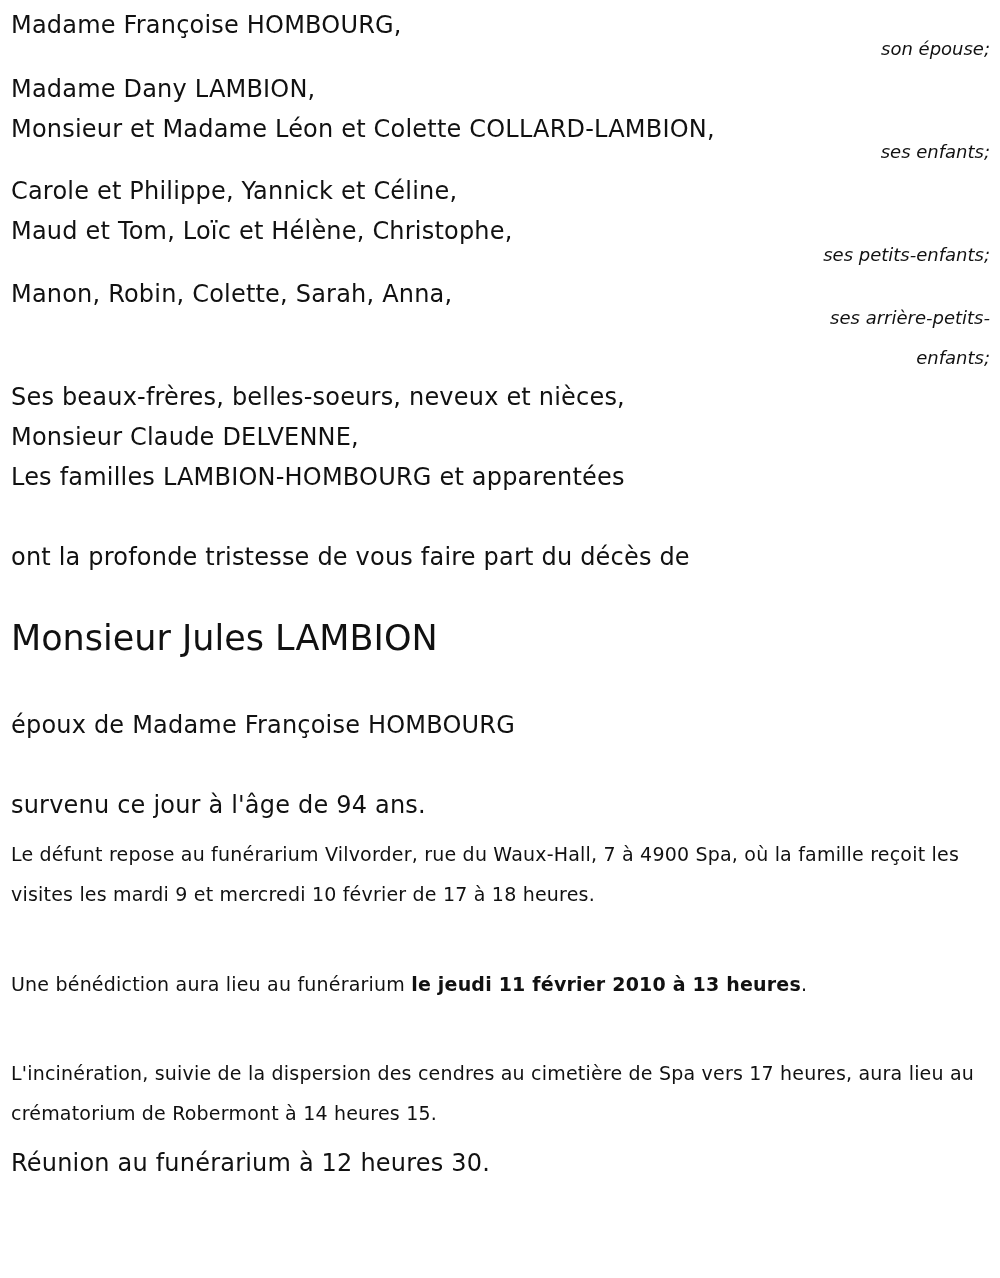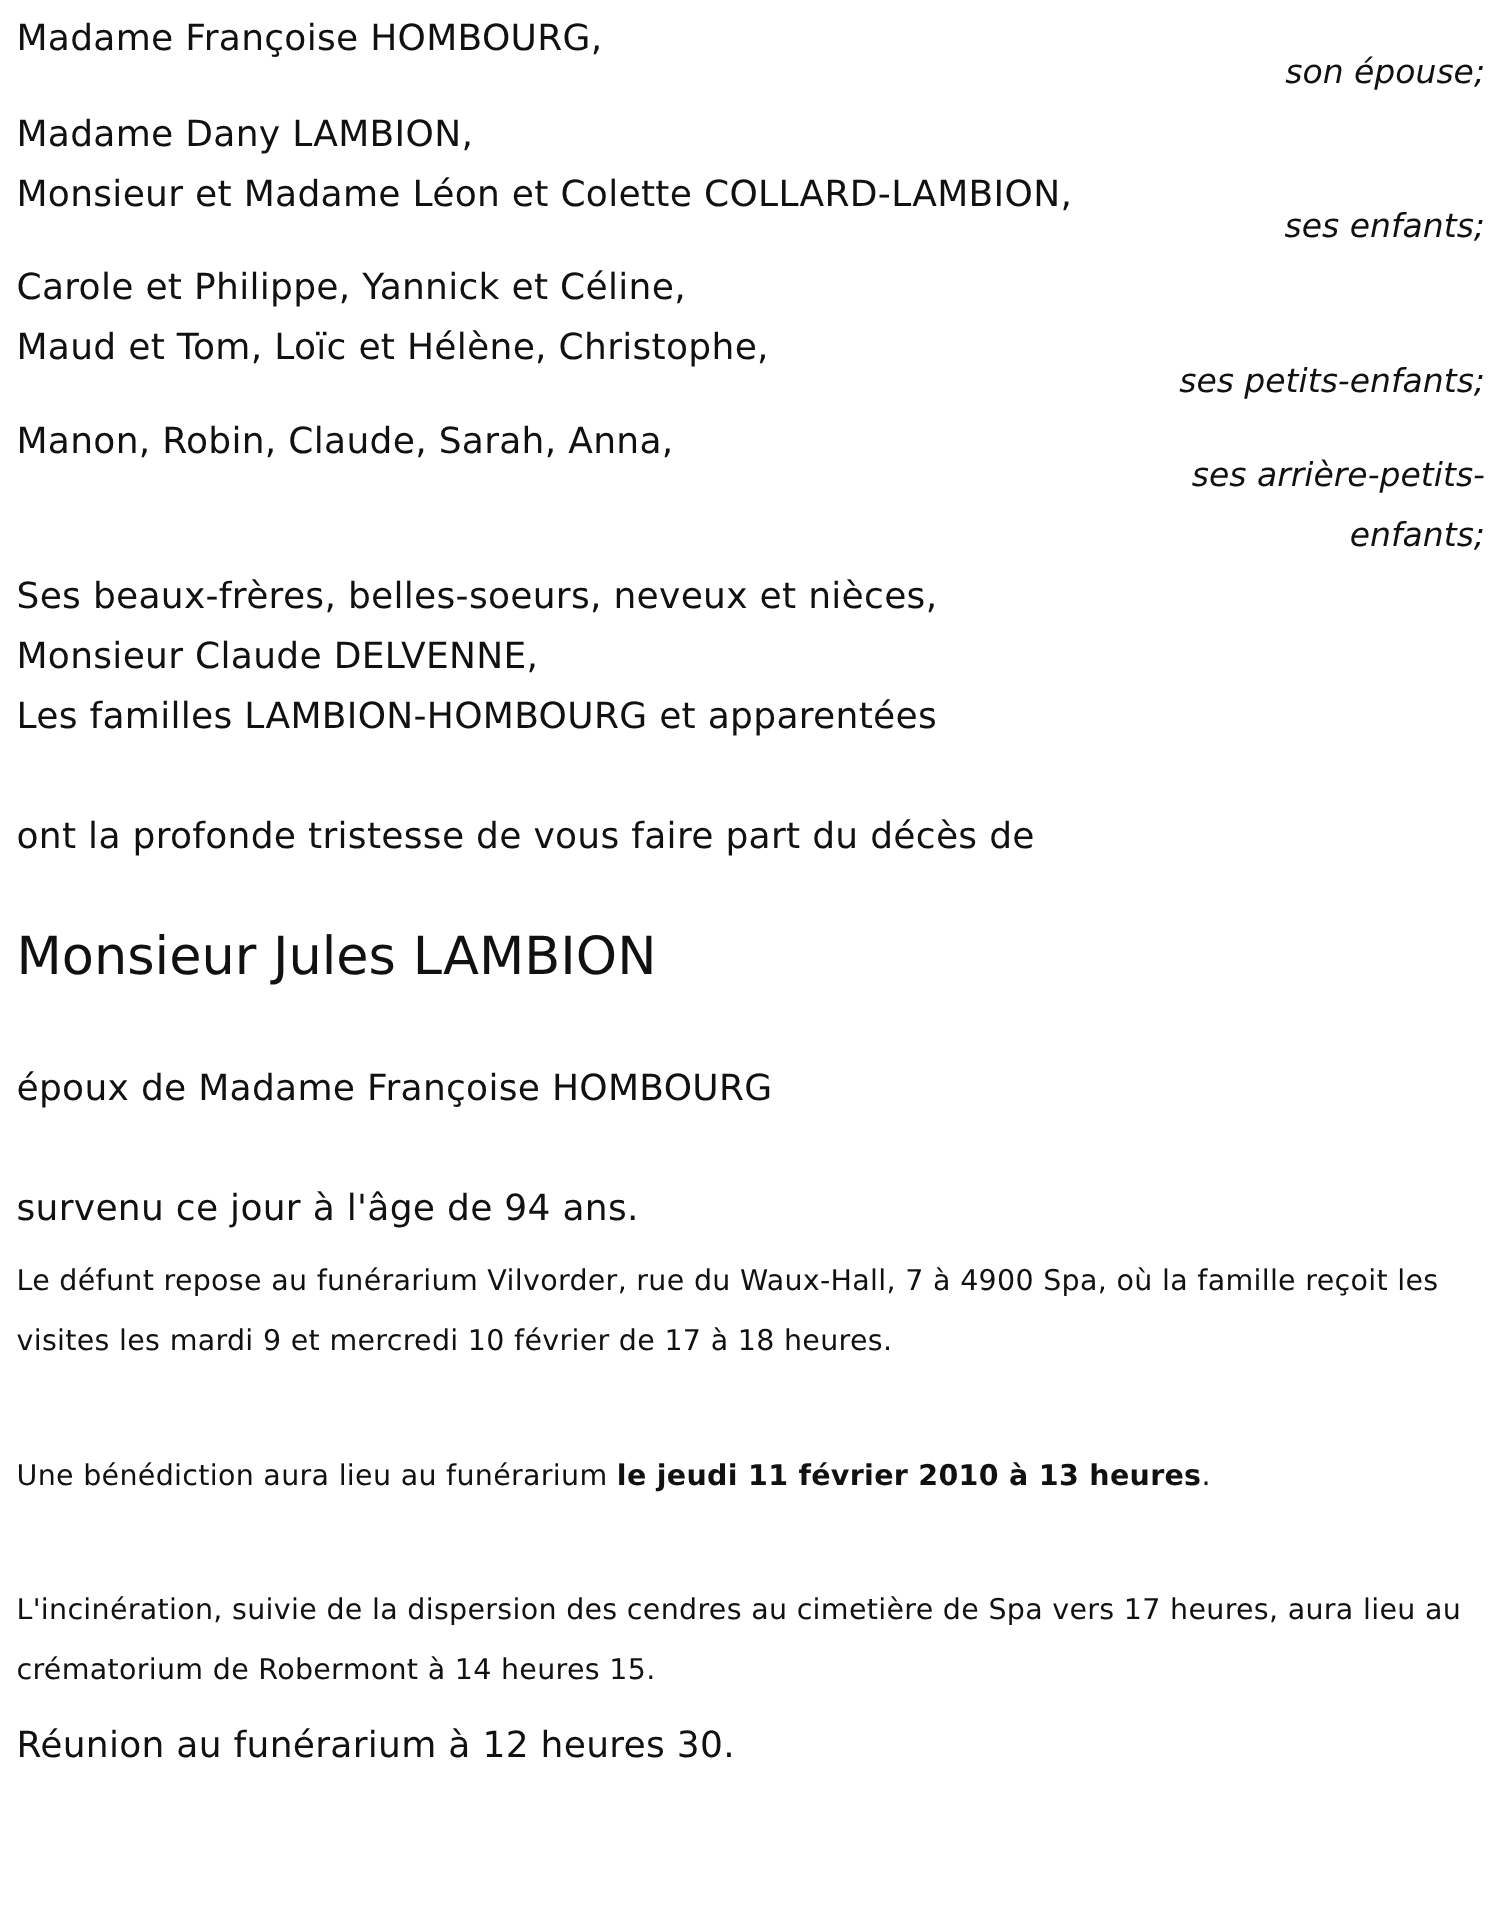--- a/index.html
+++ b/index.html
@@ -4,41 +4,41 @@
 <style>
   html, body { margin: 0; padding: 0; background: #ffffff; }
   body {
     width: 1000px; height: 1278px; overflow: hidden;
     font-family: "DejaVu Sans", sans-serif;
     color: #111111;
     font-size: 24px;
   }
   .page { position: relative; width: 1000px; height: 1278px; }
   .line { position: absolute; left: 11px; white-space: nowrap; line-height: 30px; font-size: 24px; letter-spacing: 0.2px; }
-  .role { position: absolute; right: 10px; font-style: italic; white-space: nowrap; line-height: 30px; font-size: 22px; text-align: center; }
+  .role { position: absolute; right: 10px; font-style: italic; white-space: nowrap; line-height: 30px; font-size: 18px; text-align: center; }
   .name { position: absolute; left: 11px; font-weight: normal; font-size: 35px; line-height: 44px; white-space: nowrap; }
   .para { position: absolute; left: 11px; width: 985px; line-height: 40px; font-size: 19px; letter-spacing: 0.2px; }
   b { font-weight: bold; }
 </style>
 </head>
 <body>
 
 <div class="page">
   <div class="line" style="top:10px">Madame Françoise HOMBOURG,</div>
   <div class="role" style="top:34px">son épouse;</div>
 
   <div class="line" style="top:114px">Monsieur et Madame Léon et Colette COLLARD-LAMBION,</div>
   <div class="line" style="top:74px">Madame Dany LAMBION,</div>
   <div class="role" style="top:137px">ses enfants;</div>
 
   <div class="line" style="top:216px">Maud et Tom, Loïc et Hélène, Christophe,</div>
   <div class="line" style="top:176px">Carole et Philippe, Yannick et Céline,</div>
   <div class="role" style="top:240px">ses petits-enfants;</div>
 
-  <div class="line" style="top:279px">Manon, Robin, Claude, Sarah, Anna,</div>
+  <div class="line" style="top:279px">Manon, Robin, Colette, Sarah, Anna,</div>
   <div class="role" style="top:303px">ses arrière-petits-</div>
   <div class="role" style="top:343px">enfants;</div>
 
   <div class="line" style="top:382px">Ses beaux-frères, belles-soeurs, neveux et nièces,</div>
   <div class="line" style="top:422px">Monsieur Claude DELVENNE,</div>
   <div class="line" style="top:462px">Les familles LAMBION-HOMBOURG et apparentées</div>
 
   <div class="line" style="top:542px">ont la profonde tristesse de vous faire part du décès de</div>
 
   <div class="name" style="top:616px">Monsieur Jules LAMBION</div>

